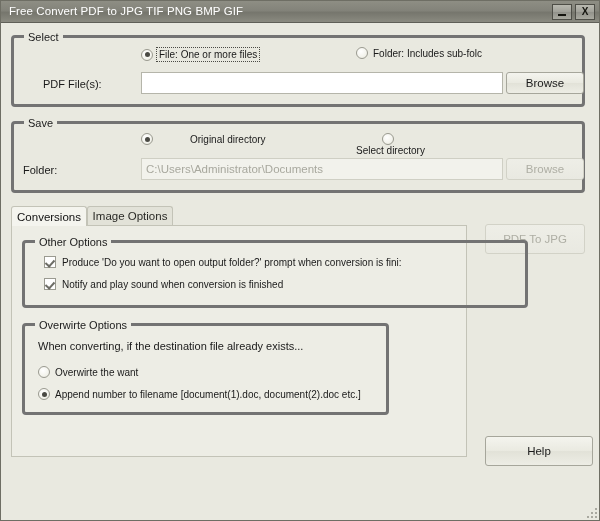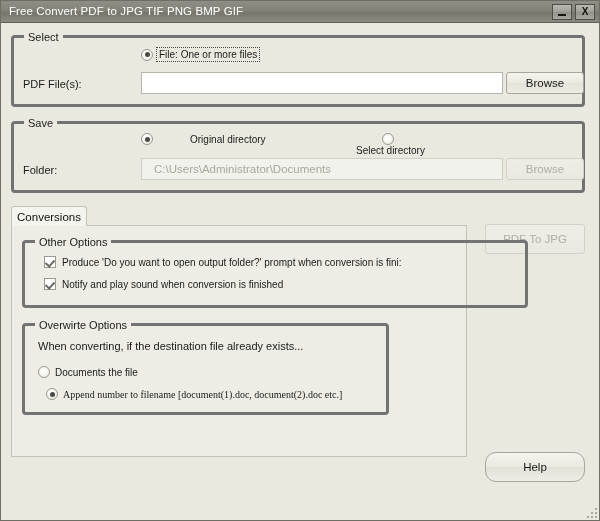--- a/index.html
+++ b/index.html
@@ -158,21 +158,21 @@
     white-space: nowrap;
   }
   .textfield {
     position: absolute;
     box-sizing: border-box;
     border: 1px solid #b5b5aa;
     background: #ffffff;
     font-family: "Liberation Sans", sans-serif;
     font-size: 11.5px;
     color: #1a1a1a;
-    padding: 0 12px;
+    padding: 0 4px;
     line-height: 20px;
     outline: none;
   }
   .textfield.disabled {
     background: #f2f2ec;
     color: #a8a89e;
     border-color: #cfcfc4;
   }
 
   
@@ -281,22 +281,26 @@
 
     <div class="groupbox" style="left:10px; top:12px; width:574px; height:72px;">
       <div class="gb-title">Select</div>
     </div>
 
     <div class="radio-row" style="left:140px; top:24px;">
       <span class="radio checked"></span>
       <span class="rlabel focusrect">File:  One or more files</span>
     </div>
 
-
-    <div class="fieldlabel" style="left:22px; top:55px;">PDF File(s):</div>
+    <div class="radio-row" style="left:355px; top:24px;">
+      <span class="radio"></span>
+      <span class="rlabel">Folder: Includes sub-folc</span>
+    </div>
+
+    <div class="fieldlabel" style="left:14px; top:55px;padding-left:28px;">PDF File(s):</div>
     <input class="textfield" style="left: 140px; top: 49px; width: 362px; height: 22px;" value="">
     <div class="btn" style="left:505px; top:49px; width:78px; height:22px;">Browse</div>
 
     <div class="groupbox" style="left:10px; top:98px; width:574px; height:72px;text-align:center;">
       <div class="gb-title">Save</div>
     </div>
 
     <div class="radio-row" style="left:140px; top:110px;gap:32px;">
       <span class="radio checked"></span>
       <span class="rlabel">Original directory</span>
@@ -306,20 +310,21 @@
       <span class="radio"></span>
       <span class="rlabel">Select directory</span>
     </div>
 
     <div class="fieldlabel" style="left:22px; top:141px;">Folder:</div>
     <input class="textfield disabled" style="left: 140px; top: 135px; width: 362px; height: 22px;" disabled="" value="C:\Users\Administrator\Documents">
     <div class="btn disabled" style="left:505px; top:135px; width:78px; height:22px;">Browse</div>
 
     <div class="tabstrip">
       <div class="tab active" style="left:0px; width:76px;">Conversions</div>
+      <div class="tab inactive" style="left:76px; width:86px;">Image Options</div>
     </div>
 
     <div class="tabpanel">
 
       <div class="groupbox" style="left:10px; top:14px; width:506px; height:68px;">
         <div class="gb-title on-panel">Other Options</div>
       </div>
 
       <div class="check-row" style="left:32px; top:52px;">
         <span class="checkbox checked"></span>
@@ -332,33 +337,33 @@
       </div>
 
       <div class="groupbox" style="left:10px; top:97px; width:367px; height:92px;">
         <div class="gb-title on-panel">Overwirte Options</div>
       </div>
 
       <div class="statictext" style="left:26px; top:114px;">When converting, if the destination file already exists...</div>
 
       <div class="radio-row" style="left:26px; top:140px;">
         <span class="radio"></span>
-        <span class="rlabel">Documents the file</span>
-      </div>
-
-      <div class="radio-row" style="left:34px; top:162px;font-family:Liberation Serif, serif;">
+        <span class="rlabel">Overwirte the want</span>
+      </div>
+
+      <div class="radio-row" style="left:26px; top:162px;">
         <span class="radio checked"></span>
         <span class="rlabel">Append number to filename  [document(1).doc, document(2).doc etc.]</span>
       </div>
 
     </div>
 
     <div class="btn disabled" style="left:484px; top:201px; width:100px; height:30px;">PDF To JPG</div>
 
-    <div class="btn" style="left:484px; top:429px; width:100px; height:30px;border-radius:11px;">Help</div>
+    <div class="btn" style="left:484px; top:413px; width:108px; height:30px;">Help</div>
 
     <div class="grip">
       <i style="right:0px; bottom:0px;"></i>
       <i style="right:4px; bottom:0px;"></i>
       <i style="right:8px; bottom:0px;"></i>
       <i style="right:0px; bottom:4px;"></i>
       <i style="right:4px; bottom:4px;"></i>
       <i style="right:0px; bottom:8px;"></i>
     </div>
 

